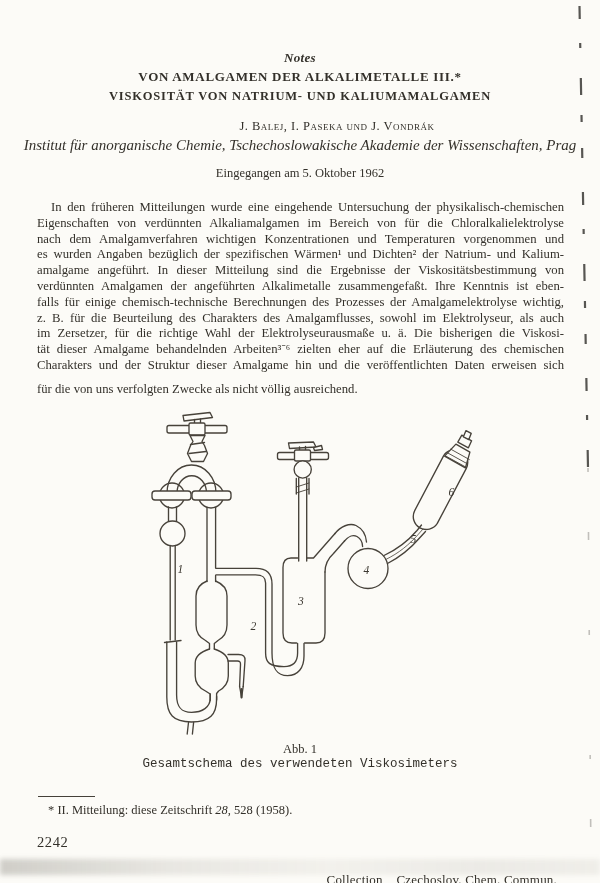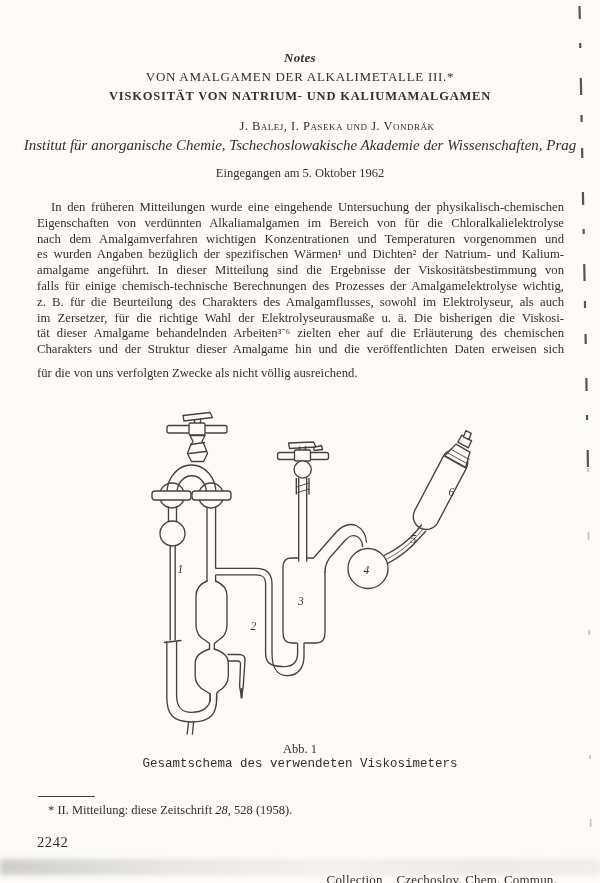--- a/index.html
+++ b/index.html
@@ -4,21 +4,21 @@
 <style>
   html,body { margin:0; padding:0; background:#888; }
   .page {
     position:relative; width:600px; height:883px; margin:0 auto;
     background:#fcfbf7; overflow:hidden;
     font-family:"Liberation Serif", serif; color:#33302a;
   }
   .c { position:absolute; left:0; width:100%; text-align:center; }
   .runhead  { top:22px;  font-size:13px;  font-style:italic; font-weight:bold; letter-spacing:.3px;margin-top:28px; }
   .title-ln1{ top:51px;  font-size:13px;  font-weight:bold; letter-spacing:.7px; }
-  .title-ln2{ top:68.5px;font-size:13px;  font-weight:normal; letter-spacing:.7px; }
+  .title-ln2{ top:68.5px;font-size:13px;  font-weight:bold; letter-spacing:.7px; }
   .subtitle { top:89px;  font-size:12.5px;font-weight:bold; letter-spacing:.8px; }
   .authors  { top:119px; font-size:12.5px;font-variant:small-caps; letter-spacing:.5px;padding-left:37px; }
   .affil    { top:137px; font-size:15px;font-style:italic; }
   .received { top:166px; font-size:12.5px; }
   .bodytext { position:absolute; left:37px; top:200px; width:527px;
               font-size:12.7px; line-height:15.8px; }
   .ln { text-align:justify; text-align-last:justify; height:15.8px; overflow:hidden; }
   .ln.first { text-indent:14px; }
   .ln.last  { text-align-last:left;margin-top:8px; }
   .figwrap { position:absolute; left:140px; top:405px; width:370px; height:335px; }
@@ -52,20 +52,21 @@
   <div class="c authors">J. Balej, I. Paseka und J. Vondrák</div>
   <div class="c affil">Institut für anorganische Chemie, Tschechoslowakische Akademie der Wissenschaften, Prag</div>
   <div class="c received">Eingegangen am 5. Oktober 1962</div>
 
   <div class="bodytext">
     <div class="ln first">In den früheren Mitteilungen wurde eine eingehende Untersuchung der physikalisch-chemischen</div>
     <div class="ln">Eigenschaften von verdünnten Alkaliamalgamen im Bereich von für die Chloralkalielektrolyse</div>
     <div class="ln">nach dem Amalgamverfahren wichtigen Konzentrationen und Temperaturen vorgenommen und</div>
     <div class="ln">es wurden Angaben bezüglich der spezifischen Wärmen¹ und Dichten² der Natrium- und Kalium-</div>
     <div class="ln">amalgame angeführt. In dieser Mitteilung sind die Ergebnisse der Viskositätsbestimmung von</div>
+    <div class="ln">verdünnten Amalgamen der angeführten Alkalimetalle zusammengefaßt. Ihre Kenntnis ist eben-</div>
     <div class="ln">falls für einige chemisch-technische Berechnungen des Prozesses der Amalgamelektrolyse wichtig,</div>
     <div class="ln">z. B. für die Beurteilung des Charakters des Amalgamflusses, sowohl im Elektrolyseur, als auch</div>
     <div class="ln">im Zersetzer, für die richtige Wahl der Elektrolyseurausmaße u. ä. Die bisherigen die Viskosi-</div>
     <div class="ln">tät dieser Amalgame behandelnden Arbeiten³⁻⁶ zielten eher auf die Erläuterung des chemischen</div>
     <div class="ln">Charakters und der Struktur dieser Amalgame hin und die veröffentlichten Daten erweisen sich</div>
     <div class="ln last">für die von uns verfolgten Zwecke als nicht völlig ausreichend.</div>
   </div>
 
   <div class="figwrap">
     <svg viewBox="140 405 370 335">

